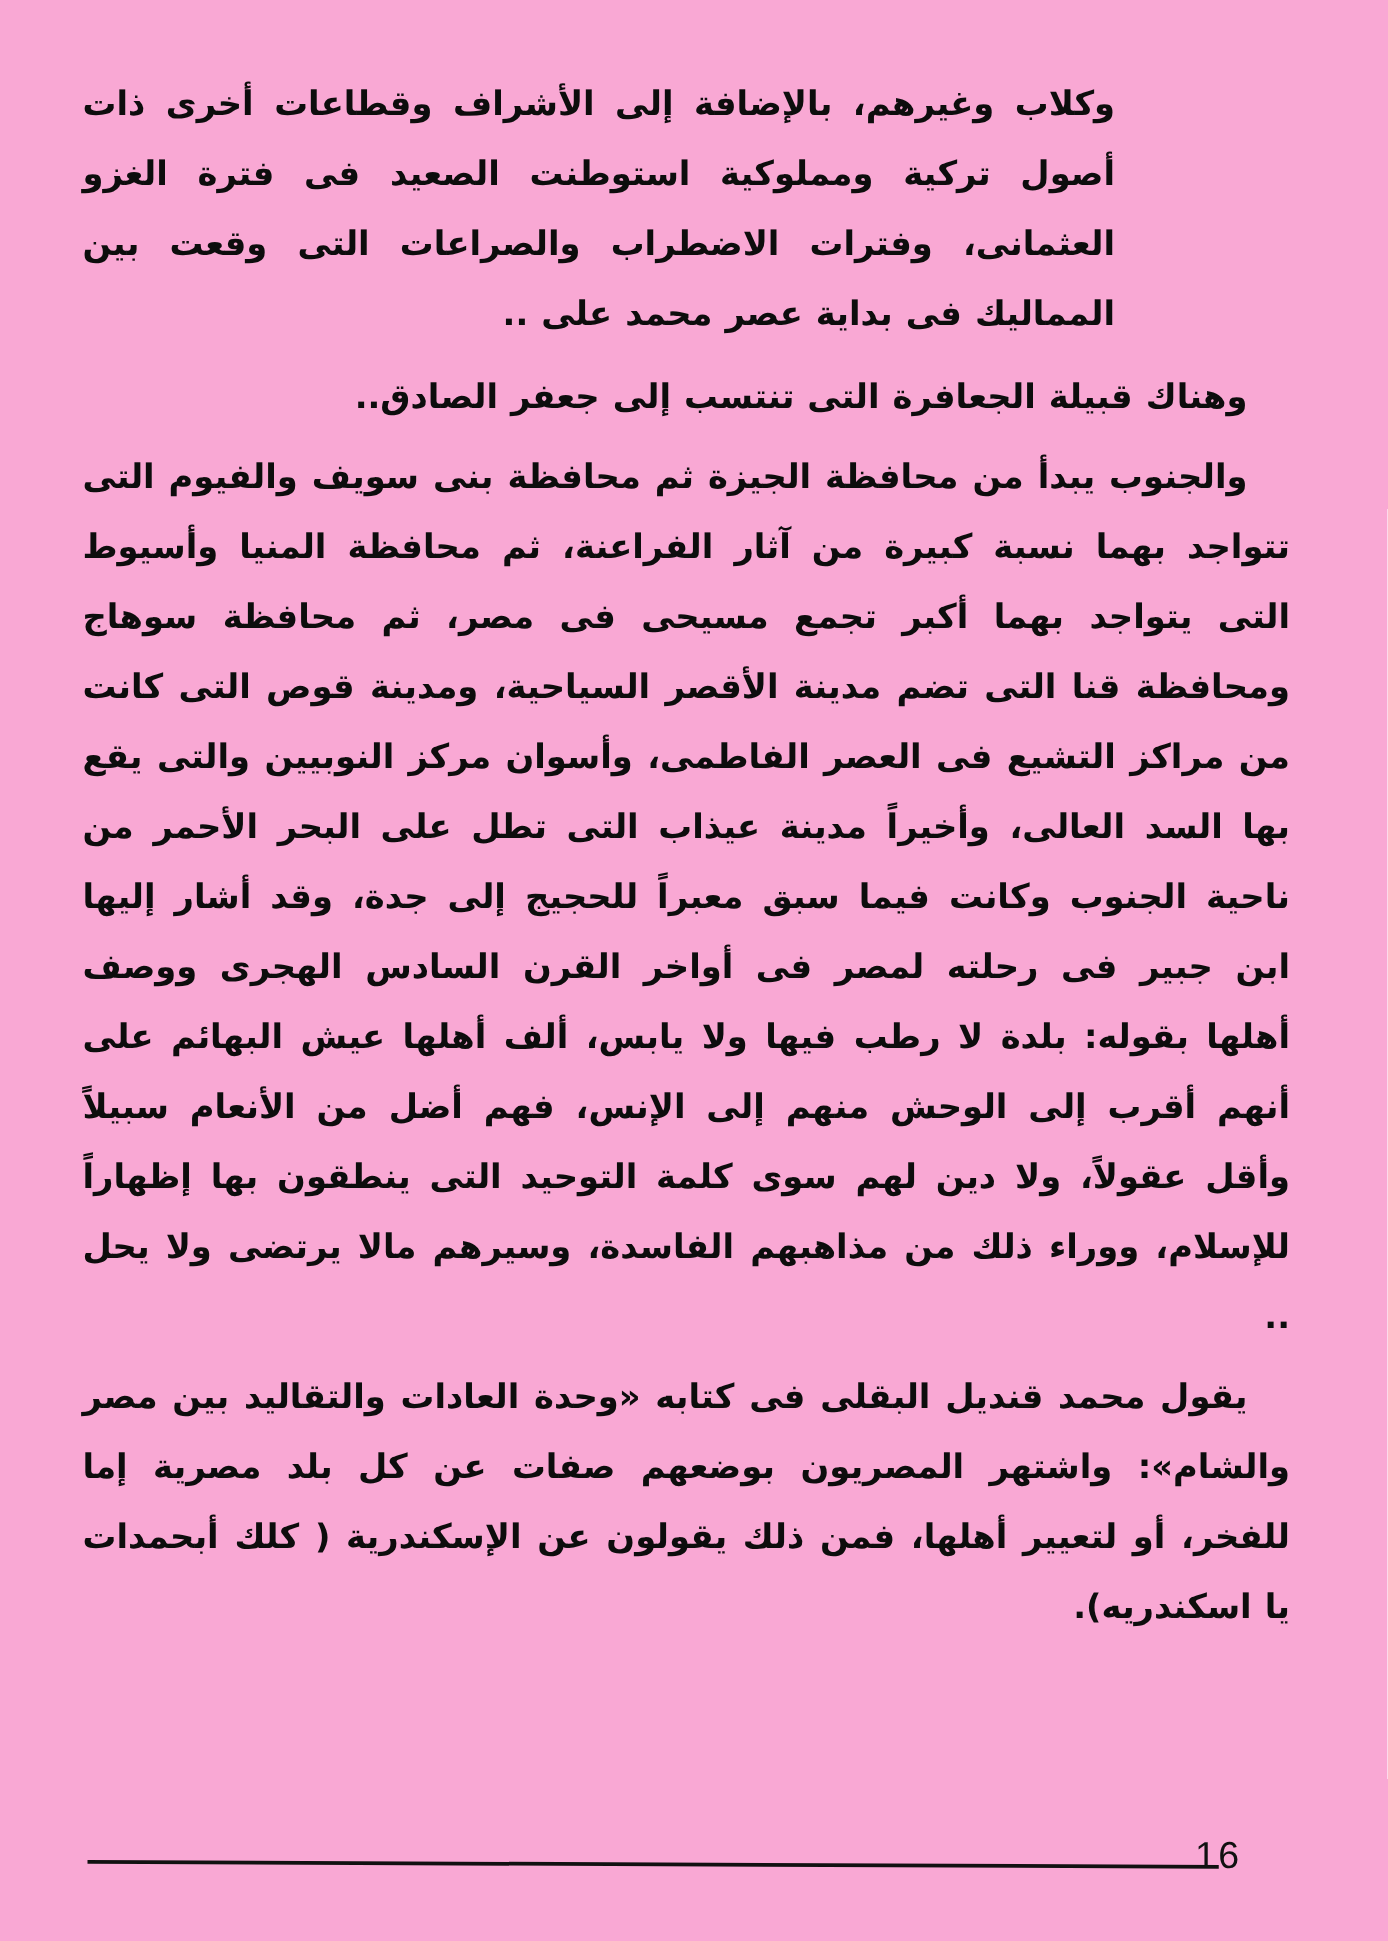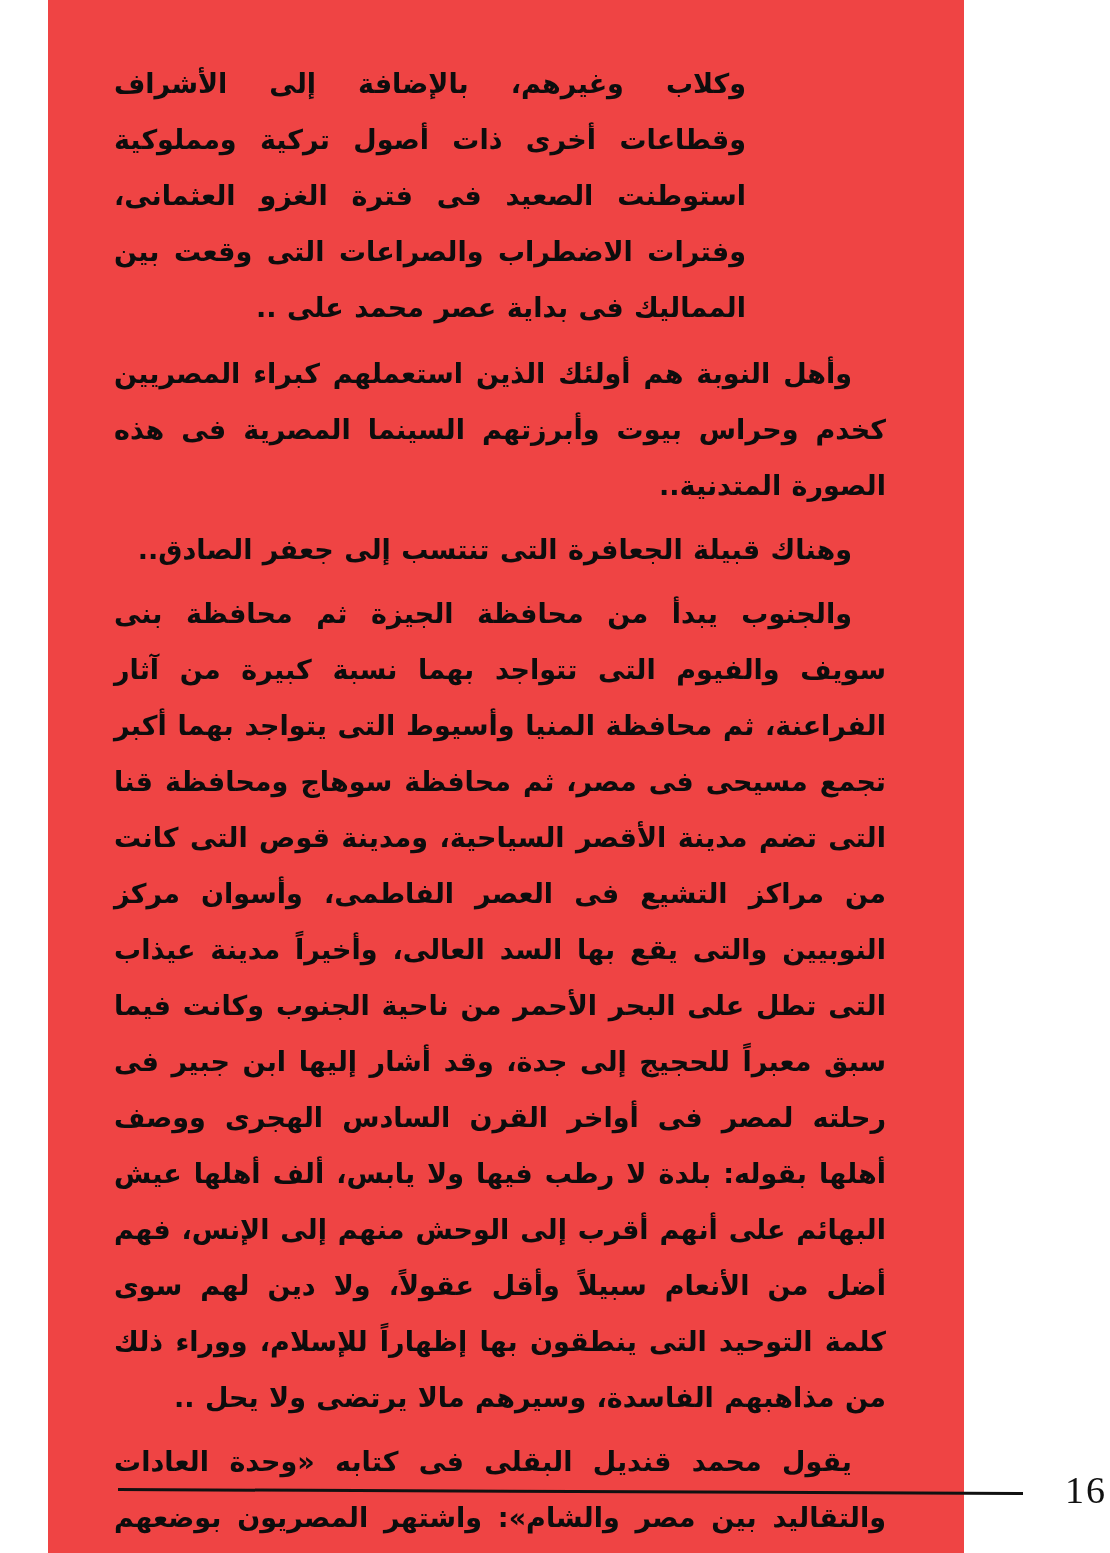--- a/index.html
+++ b/index.html
@@ -5,30 +5,29 @@
   html, body {
     margin: 0;
     padding: 0;
     background: #ffffff;
     width: 1110px;
     height: 1553px;
     overflow: hidden;
   }
   .page {
     position: relative;
-    width: 916px;
+    width: 1110px;
     height: 1553px;
-    background: #ef4444;
+    background: #f9a8d4;
     box-sizing: border-box;
     direction: rtl;
     font-family: "DejaVu Sans", sans-serif;
     font-weight: bold;
     color: #0d0d0d;
     padding: 56px 78px 0 66px;
-    margin-left: 48px;
   }
   .page p {
     margin: 0 0 8px 0;
     font-size: 27px;
     line-height: 56px;
     text-align: justify;
     text-indent: 34px;
     word-spacing: 1px;
   }
   
@@ -50,38 +49,37 @@
     position: absolute;
     left: 70px;
     top: 16px;
     width: 905px;
     height: 0;
     border-top: 3px solid #111111;
     transform: rotate(0.25deg);
   }
   .page-number {
     position: absolute;
-    left: 1017px;
+    left: 956px;
     top: -6px;
-    font-family: Liberation Serif, serif;
+    font-family: Liberation Sans, sans-serif;
     font-weight: normal;
-    font-size: 38px;
+    font-size: 30px;
     color: #111111;
     letter-spacing: 2px;
   }
 </style>
 </head>
 <body>
 
 <div class="page">
 
   <p class="continuation">وكلاب وغيرهم، بالإضافة إلى الأشراف وقطاعات أخرى ذات أصول تركية ومملوكية استوطنت الصعيد فى فترة الغزو العثمانى، وفترات الاضطراب والصراعات التى وقعت بين المماليك فى بداية عصر محمد على ..</p>
 
 
-  <p>وأهل النوبة هم أولئك الذين استعملهم كبراء المصريين كخدم وحراس بيوت وأبرزتهم السينما المصرية فى هذه الصورة المتدنية..</p>
 
   <p>وهناك قبيلة الجعافرة التى تنتسب إلى جعفر الصادق..</p>
 
 
   <p>والجنوب يبدأ من محافظة الجيزة ثم محافظة بنى سويف والفيوم التى تتواجد بهما نسبة كبيرة من آثار الفراعنة، ثم محافظة المنيا وأسيوط التى يتواجد بهما أكبر تجمع مسيحى فى مصر، ثم محافظة سوهاج ومحافظة قنا التى تضم مدينة الأقصر السياحية، ومدينة قوص التى كانت من مراكز التشيع فى العصر الفاطمى، وأسوان مركز النوبيين والتى يقع بها السد العالى، وأخيراً مدينة عيذاب التى تطل على البحر الأحمر من ناحية الجنوب وكانت فيما سبق معبراً للحجيج إلى جدة، وقد أشار إليها ابن جبير فى رحلته لمصر فى أواخر القرن السادس الهجرى ووصف أهلها بقوله: بلدة لا رطب فيها ولا يابس، ألف أهلها عيش البهائم على أنهم أقرب إلى الوحش منهم إلى الإنس، فهم أضل من الأنعام سبيلاً وأقل عقولاً، ولا دين لهم سوى كلمة التوحيد التى ينطقون بها إظهاراً للإسلام، ووراء ذلك من مذاهبهم الفاسدة، وسيرهم مالا يرتضى ولا يحل ..</p>
 
   <p>يقول محمد قنديل البقلى فى كتابه «وحدة العادات والتقاليد بين مصر والشام»: واشتهر المصريون بوضعهم صفات عن كل بلد مصرية إما للفخر، أو لتعيير أهلها، فمن ذلك يقولون عن الإسكندرية ( كلك أبحمدات يا اسكندريه).</p>
 
   <div class="footer">
     <div class="footer-rule"></div>

